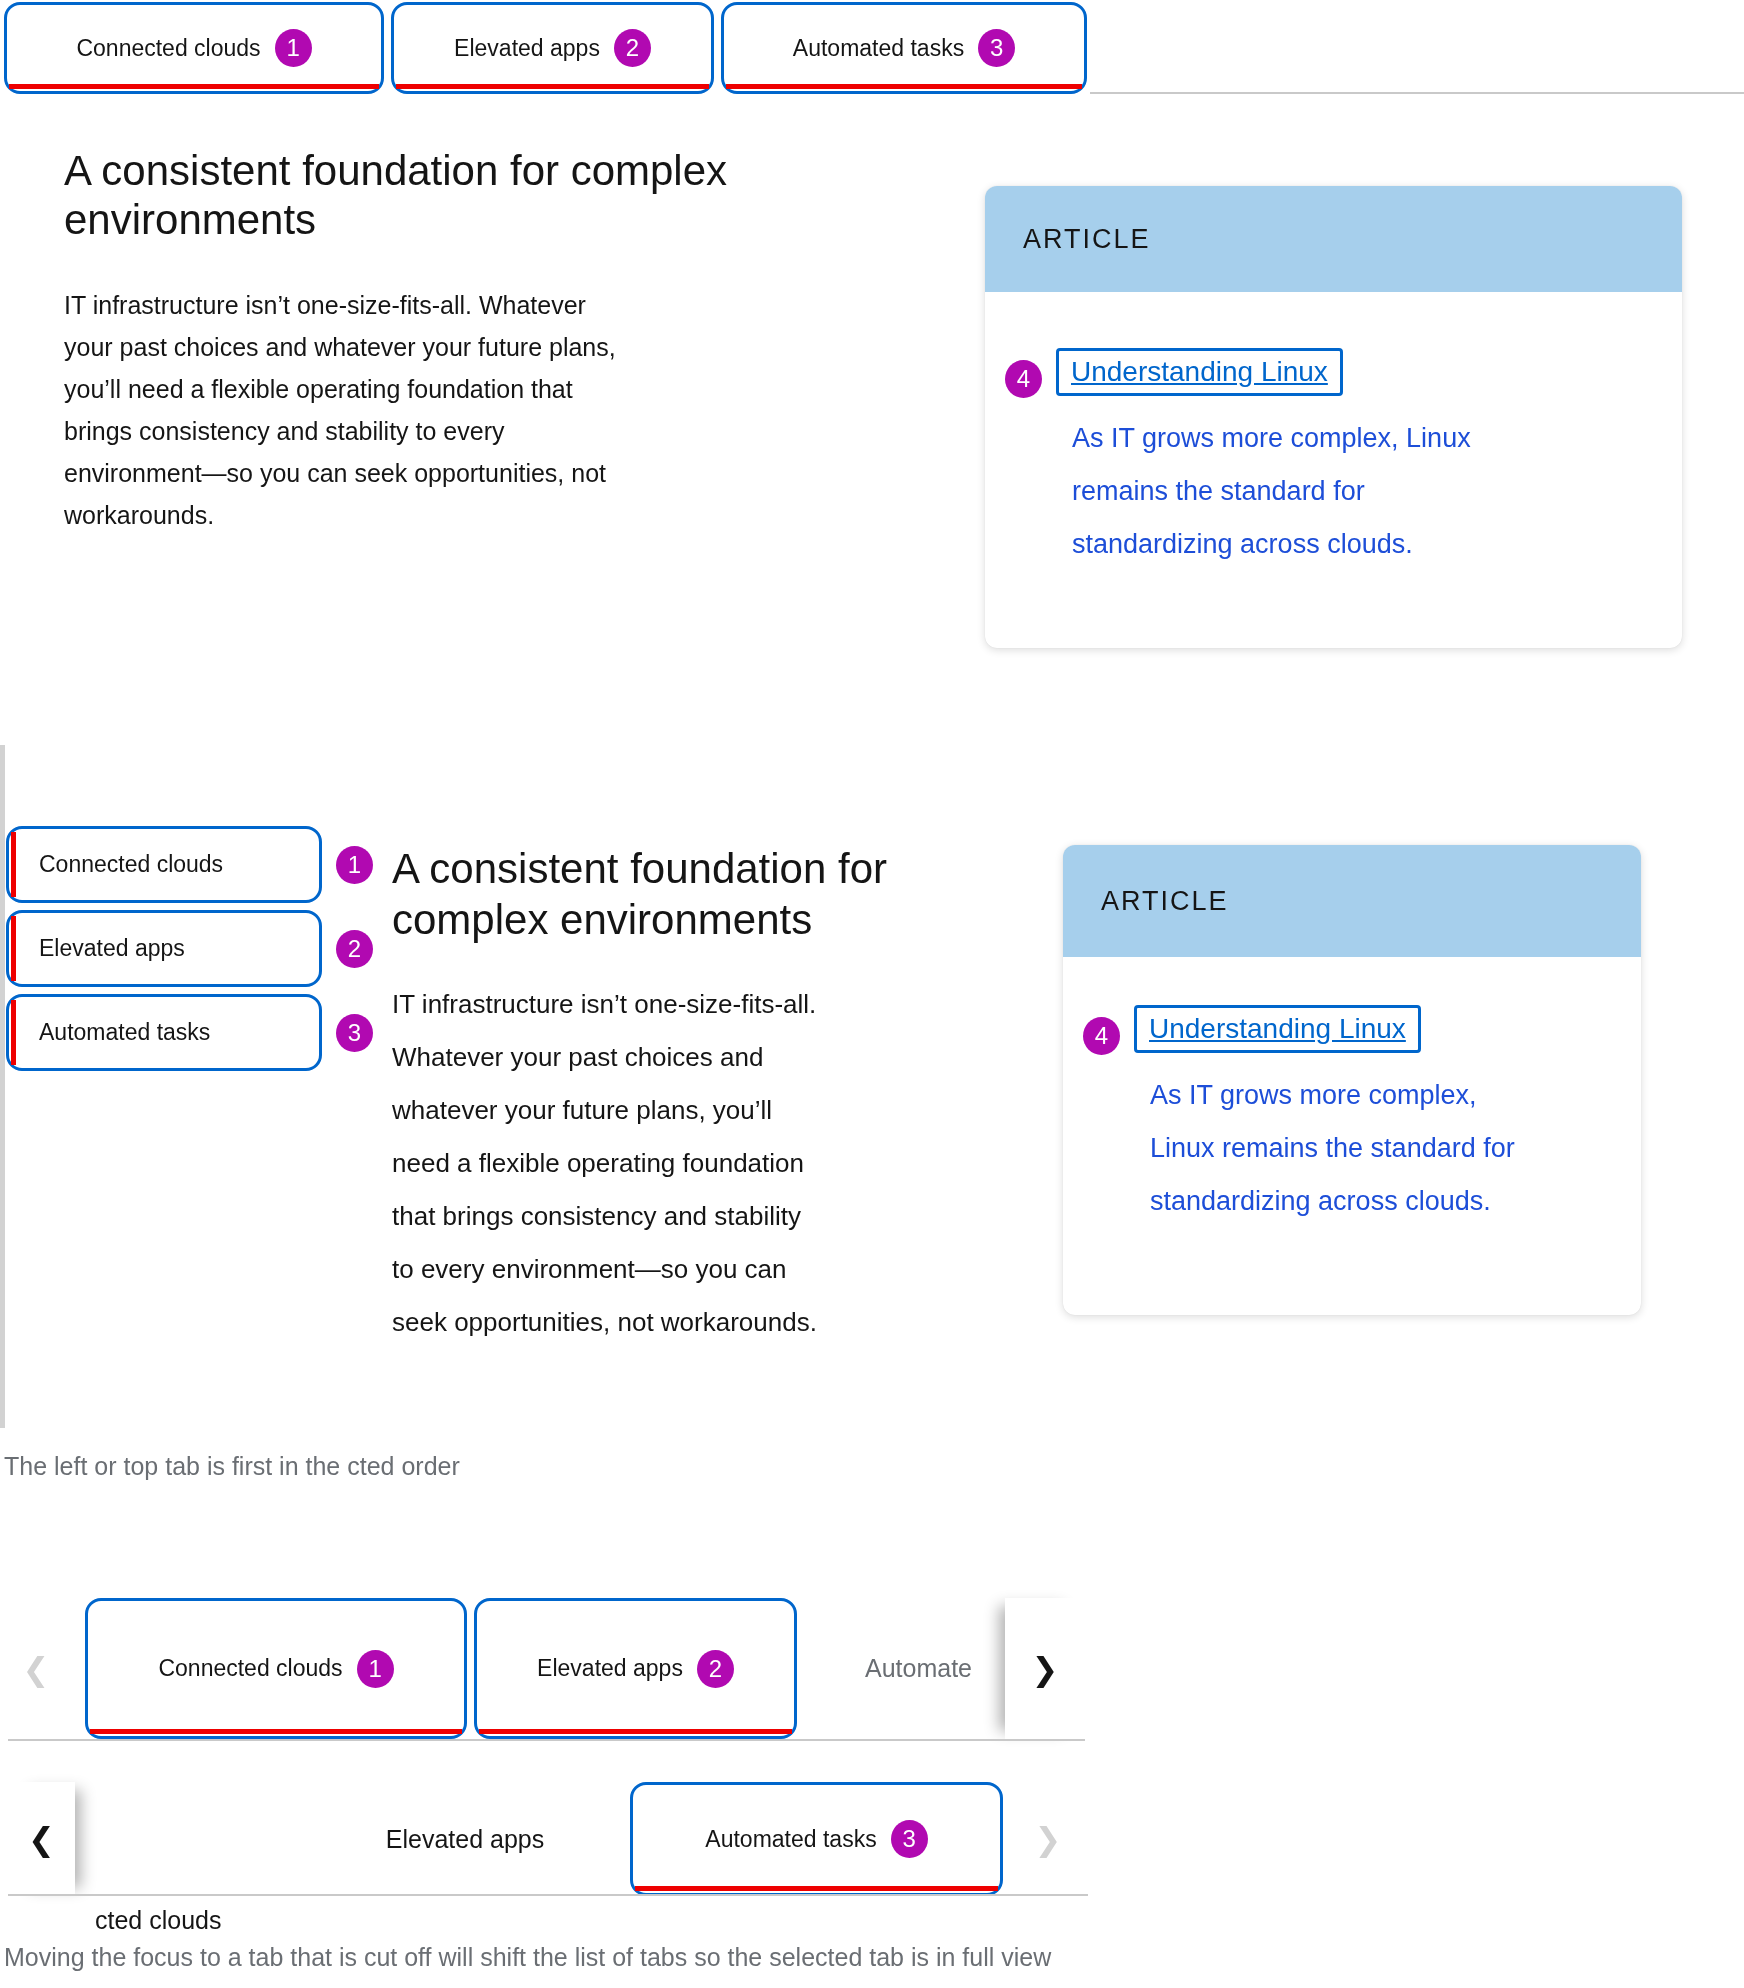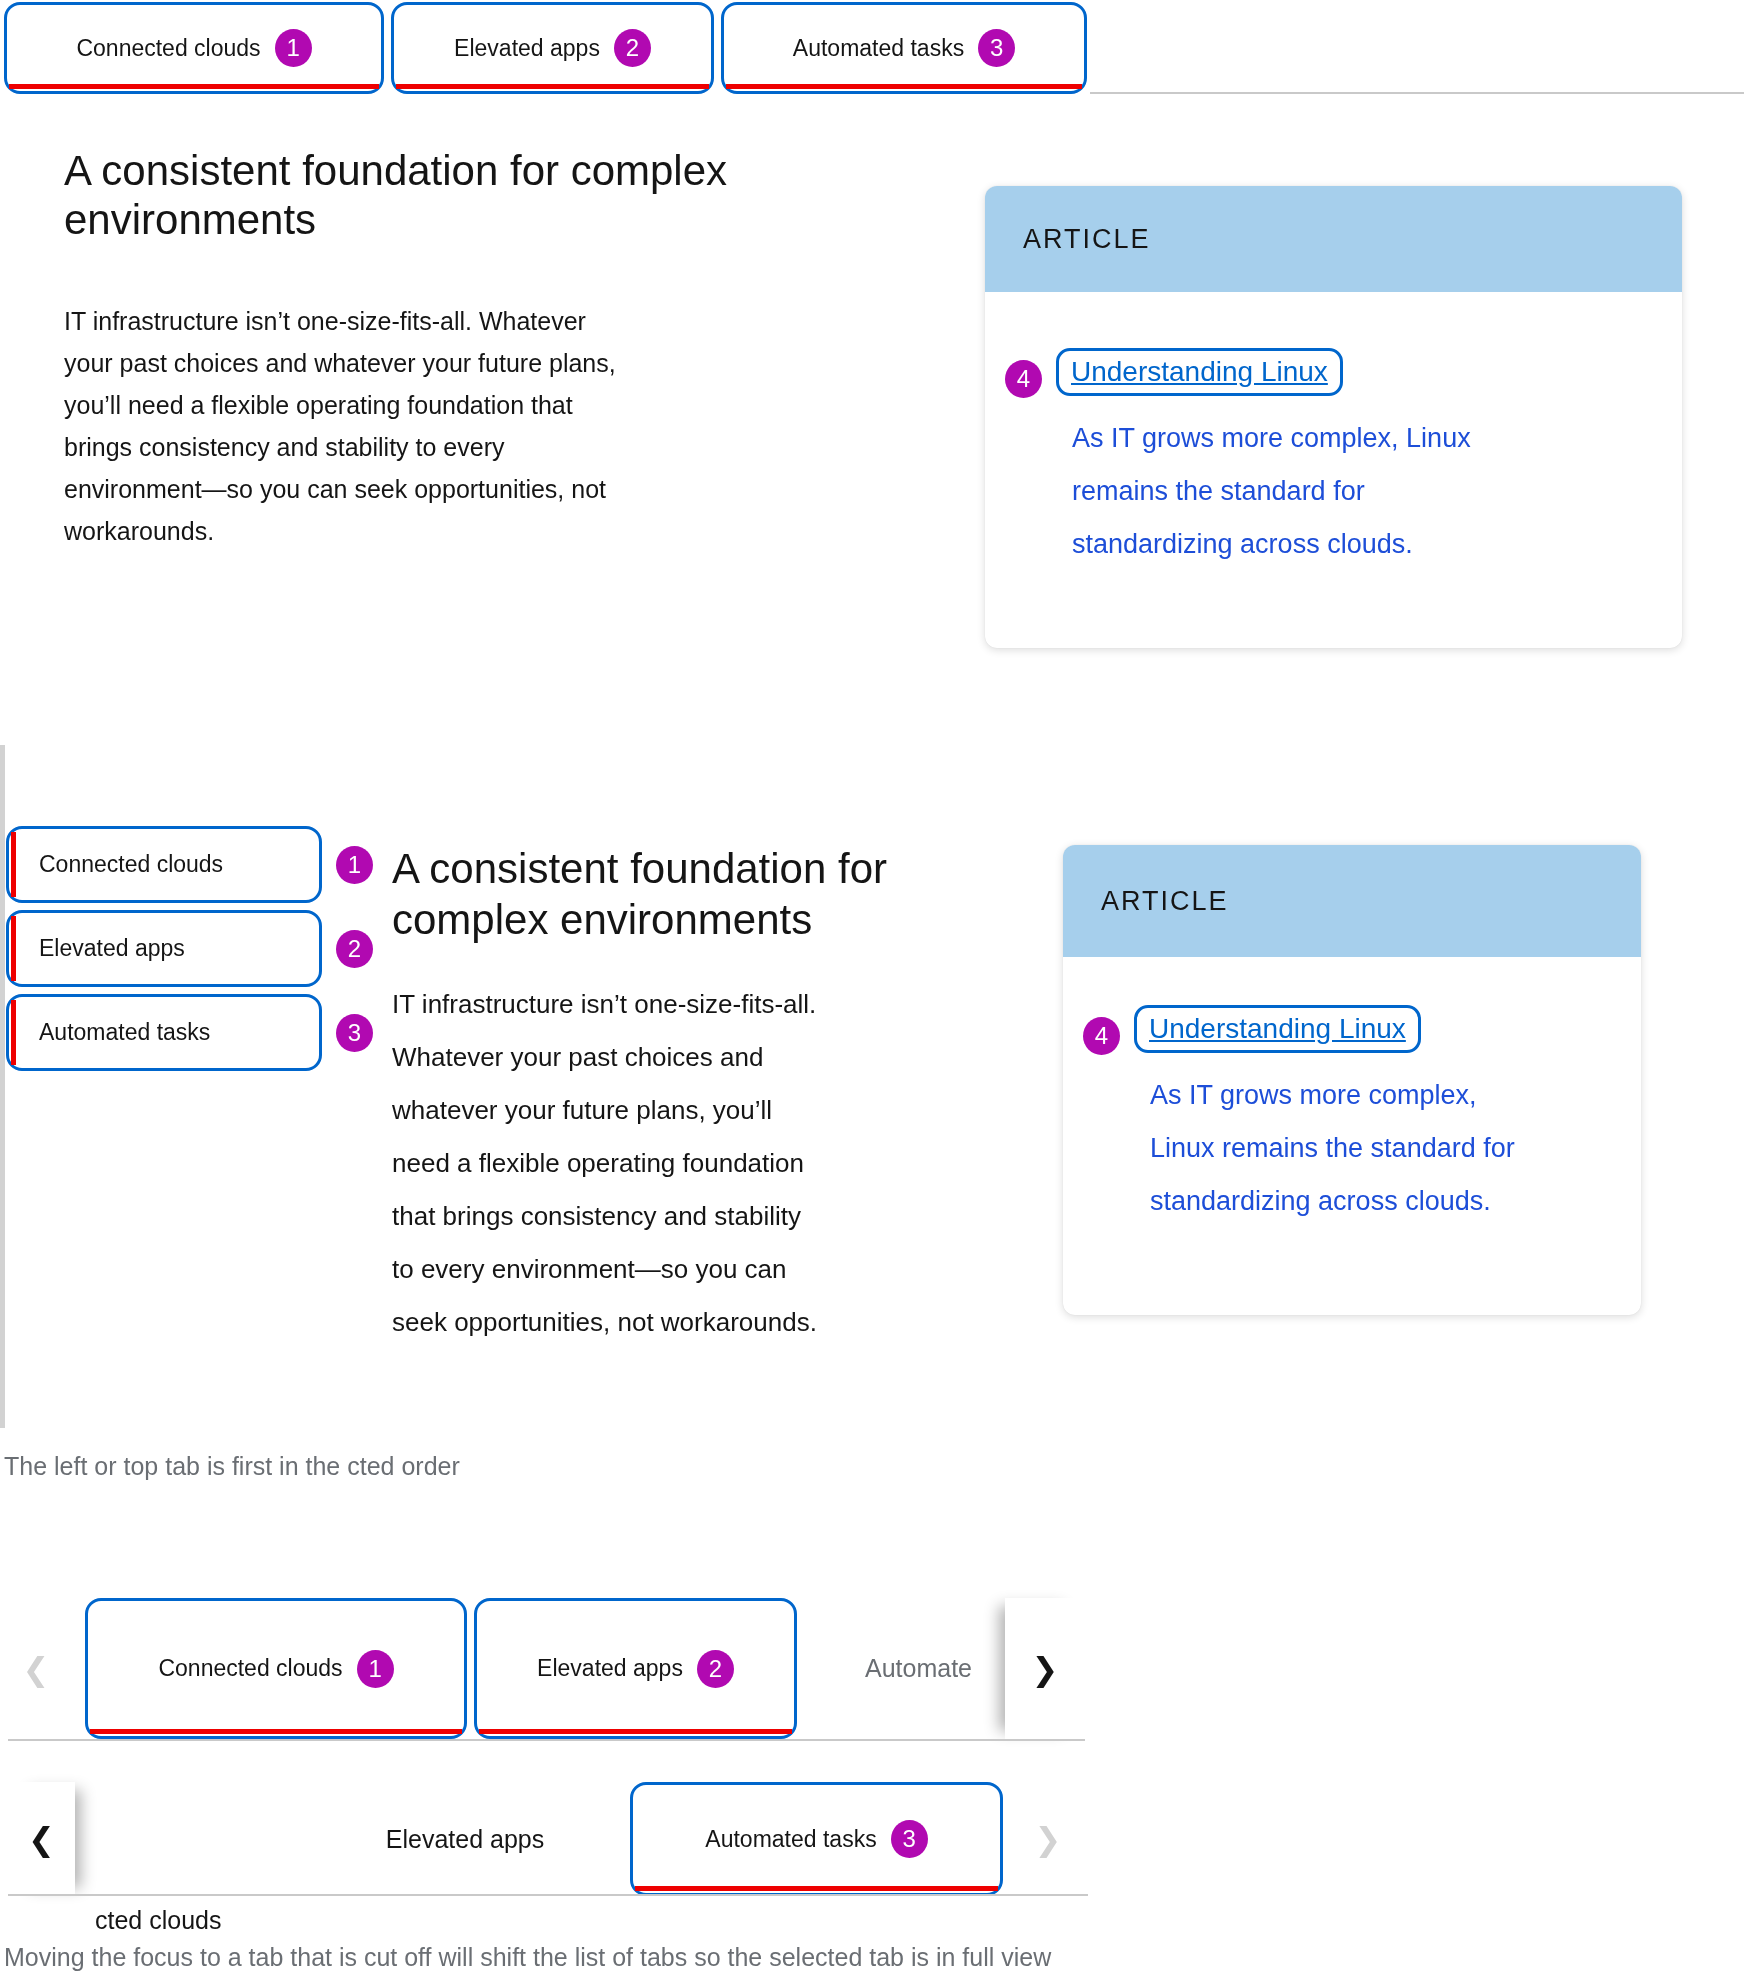--- a/index.html
+++ b/index.html
@@ -41,21 +41,21 @@
     position:absolute; background:#ffffff; border-radius:12px;
     box-shadow:0 2px 8px rgba(0,0,0,0.14), 0 0 1px rgba(0,0,0,0.12);
   }
   .card-header {
     background:#A6CFEC; border-radius:12px 12px 0 0;
     display:flex; align-items:center; padding-left:38px;
     font-size:27px; letter-spacing:2px; color:#151515;
   }
   .card-body { display:flex; align-items:flex-start; gap:14px; }
   .link-box {
-    display:inline-block; border:3px solid #0066CC; border-radius:14px;
+    display:inline-block; border:3px solid #0066CC; border-radius:4px;
     padding:5px 12px; color:#0066CC; font-size:28px; text-decoration:underline;
     cursor:pointer; background:#ffffff;
   }
   .card-desc { margin:16px 0 0 16px; font-size:27px; line-height:53px; color:#1d4ed8; }
 
   
   .vline { position:absolute; left:0; top:745px; width:5px; height:683px; background:#D2D2D2; }
   .vtab { justify-content:flex-start; padding-left:30px; }
 
   
@@ -91,21 +91,21 @@
   </div>
   <div class="ftab" style="left:721px; top:2px; width:366px; height:92px;">
     <span>Automated tasks</span>
     <span class="badge">3</span>
     <span class="red-bottom"></span>
   </div>
   <div class="divider-top"></div>
 
   <div class="abs h1 pre" style="left:64px; top:146px; width:700px;">A consistent foundation for complex
 environments</div>
-  <div class="abs p1 pre" style="left:64px; top:300px; width:660px;">IT infrastructure isn’t one-size-fits-all. Whatever
+  <div class="abs p1 pre" style="left:64px; top:284px; width:660px;">IT infrastructure isn’t one-size-fits-all. Whatever
 your past choices and whatever your future plans,
 you’ll need a flexible operating foundation that
 brings consistency and stability to every
 environment—so you can seek opportunities, not
 workarounds.</div>
 
   <div class="card" style="left:985px; top:186px; width:697px; height:462px;">
     <div class="card-header" style="height:106px;">
       <span>ARTICLE</span>
     </div>

